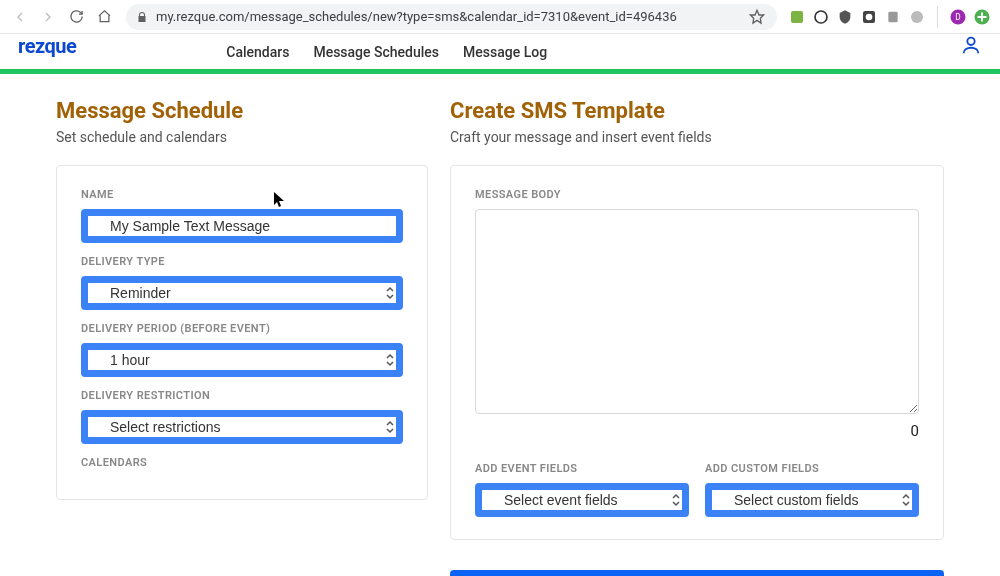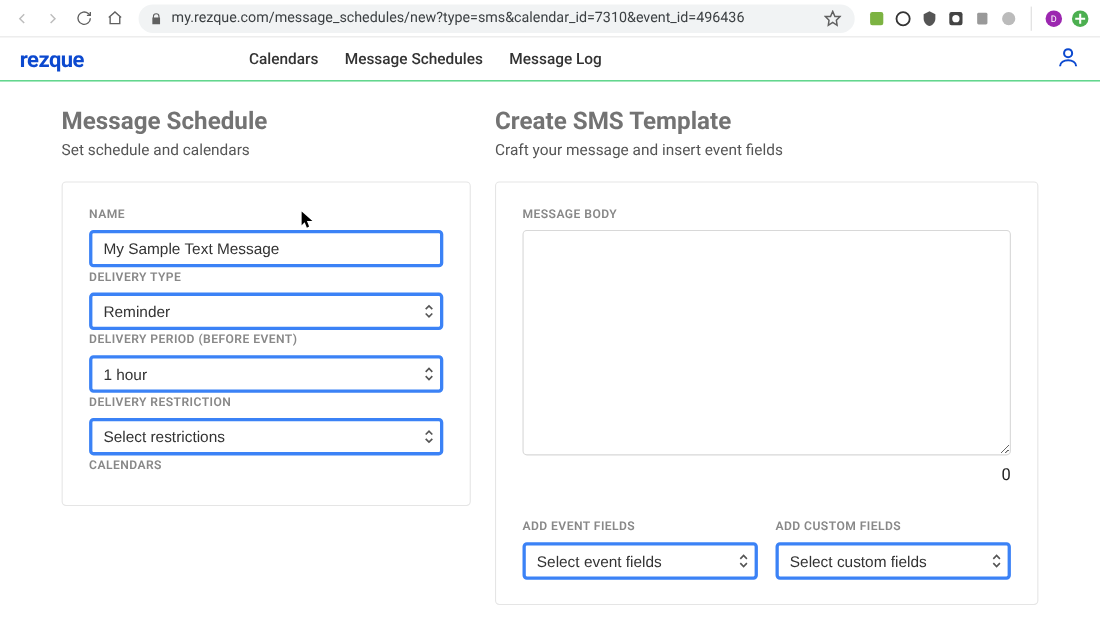--- a/index.html
+++ b/index.html
@@ -6,51 +6,51 @@
     body { font-family: -apple-system, BlinkMacSystemFont, "Segoe UI", Roboto, Helvetica, Arial, sans-serif; background: #fff; width: 1000px; height: 576px; overflow: hidden; }
 
     .browser-bar { height: 34px; background: #fff; display: flex; align-items: center; padding: 0 8px; border-bottom: 1px solid #e6e6e6; gap: 4px; text-align: right; }
     .nav-btn { width: 24px; height: 24px; display: flex; align-items: center; justify-content: center; color: #606060; border-radius: 50%; }
     .nav-btn.disabled { color: #bdbdbd; }
     .addr { flex: 1; height: 26px; background: #f1f3f4; border-radius: 14px; display: flex; align-items: center; padding: 0 10px; font-size: 13px; color: #3c4043; margin: 0 6px;}
     .addr svg { margin-right: 8px; }
     .ext-row { display: flex; gap: 4px; align-items: center; }
     .ext-ic { width: 20px; height: 20px; display:flex; align-items:center; justify-content:center; border-radius:4px; }
 
-    .topnav { height: 40px; display: flex; align-items: center; padding: 0 18px; border-bottom: 1px solid #22c55e; }
+    .topnav { height: 40px; display: flex; align-items: flex-start; padding: 0 18px; border-bottom: 5px solid #22c55e; }
     .logo { font-size: 20px; font-weight: 700; color: #0c49cf; letter-spacing: -0.5px; }
     .nav-links { display: flex; gap: 24px; margin-left: 150px; align-items: center; height: 100%; }
     .nav-link { font-size: 14px; color: #333; font-weight: 500; cursor: pointer; }
     .account-ic { margin-left: auto; color: #0c49cf; }
 
     .content { display: flex; gap: 22px; padding: 24px 56px; }
     .col-left { width: 372px; }
     .col-right { flex: 1; }
-    h1.section-title { font-size: 22px; font-weight: 700; color: #737373; margin-bottom: 6px; }
+    h1.section-title { font-size: 22px; font-weight: 700; color: #a16207; margin-bottom: 6px; }
     .section-sub { font-size: 14px; color: #555; margin-bottom: 20px; }
 
     .card { border: 1px solid #e5e5e5; border-radius: 4px; padding: 22px 24px; }
     .right-card { border: 1px solid #e5e5e5; border-radius: 4px; padding: 22px 24px; }
 
     .field-label { font-size: 11px; font-weight: 600; color: #888; letter-spacing: 0.4px; margin-bottom: 8px; display: block; }
-    .text-input { width: 100%; height: 34px; border: 3px solid #3b82f6; border-radius: 4px; padding: 0 10px; font-size: 14px; color: #333; background:#fff; }
-    .field-group { margin-bottom: 2px; }
+    .text-input { width: 100%; height: 34px; border: 7px solid #3b82f6; border-radius: 4px; padding: 0 22px; font-size: 14px; color: #333; background:#fff; }
+    .field-group { margin-bottom: 12px; }
 
     .select-wrap { position: relative; }
     .select-wrap .text-input { cursor: pointer; padding-right: 28px; }
     .updown { position: absolute; right: 8px; top: 50%; transform: translateY(-50%); pointer-events: none; color:#555;}
     .updown svg { display:block; }
 
     .chk-row { display:flex; align-items:center; gap:6px; font-size:14px; color:#333;}
     .chk-row input { width:14px; height:14px; accent-color:#0b63f5; }
 
     textarea.body-area { width: 100%; height: 205px; border:1px solid #d8d8d8; border-radius:4px; resize: both; padding: 8px; font-size:14px; }
     .char-count { text-align:right; font-size:15px; color:#222; margin-top:4px; }
 
-    .two-col { display:flex; gap:16px; margin-top: 32px; }
+    .two-col { display:flex; gap:16px; margin-top: 22px; }
     .two-col > div { flex:1; }
 
     .save-btn { width: 100%; background:#0b63f5; color:#fff; border:none; height:34px; font-size:15px; font-weight:500; border-radius:4px; margin-top:30px; cursor:pointer; }
 
     .cursor { position:absolute; left:274px; top:192px; pointer-events:none; }
     .divider { width:1px; height:22px; background:#ddd; margin:0 6px;}
   </style>
 </head>
 <body>
 

